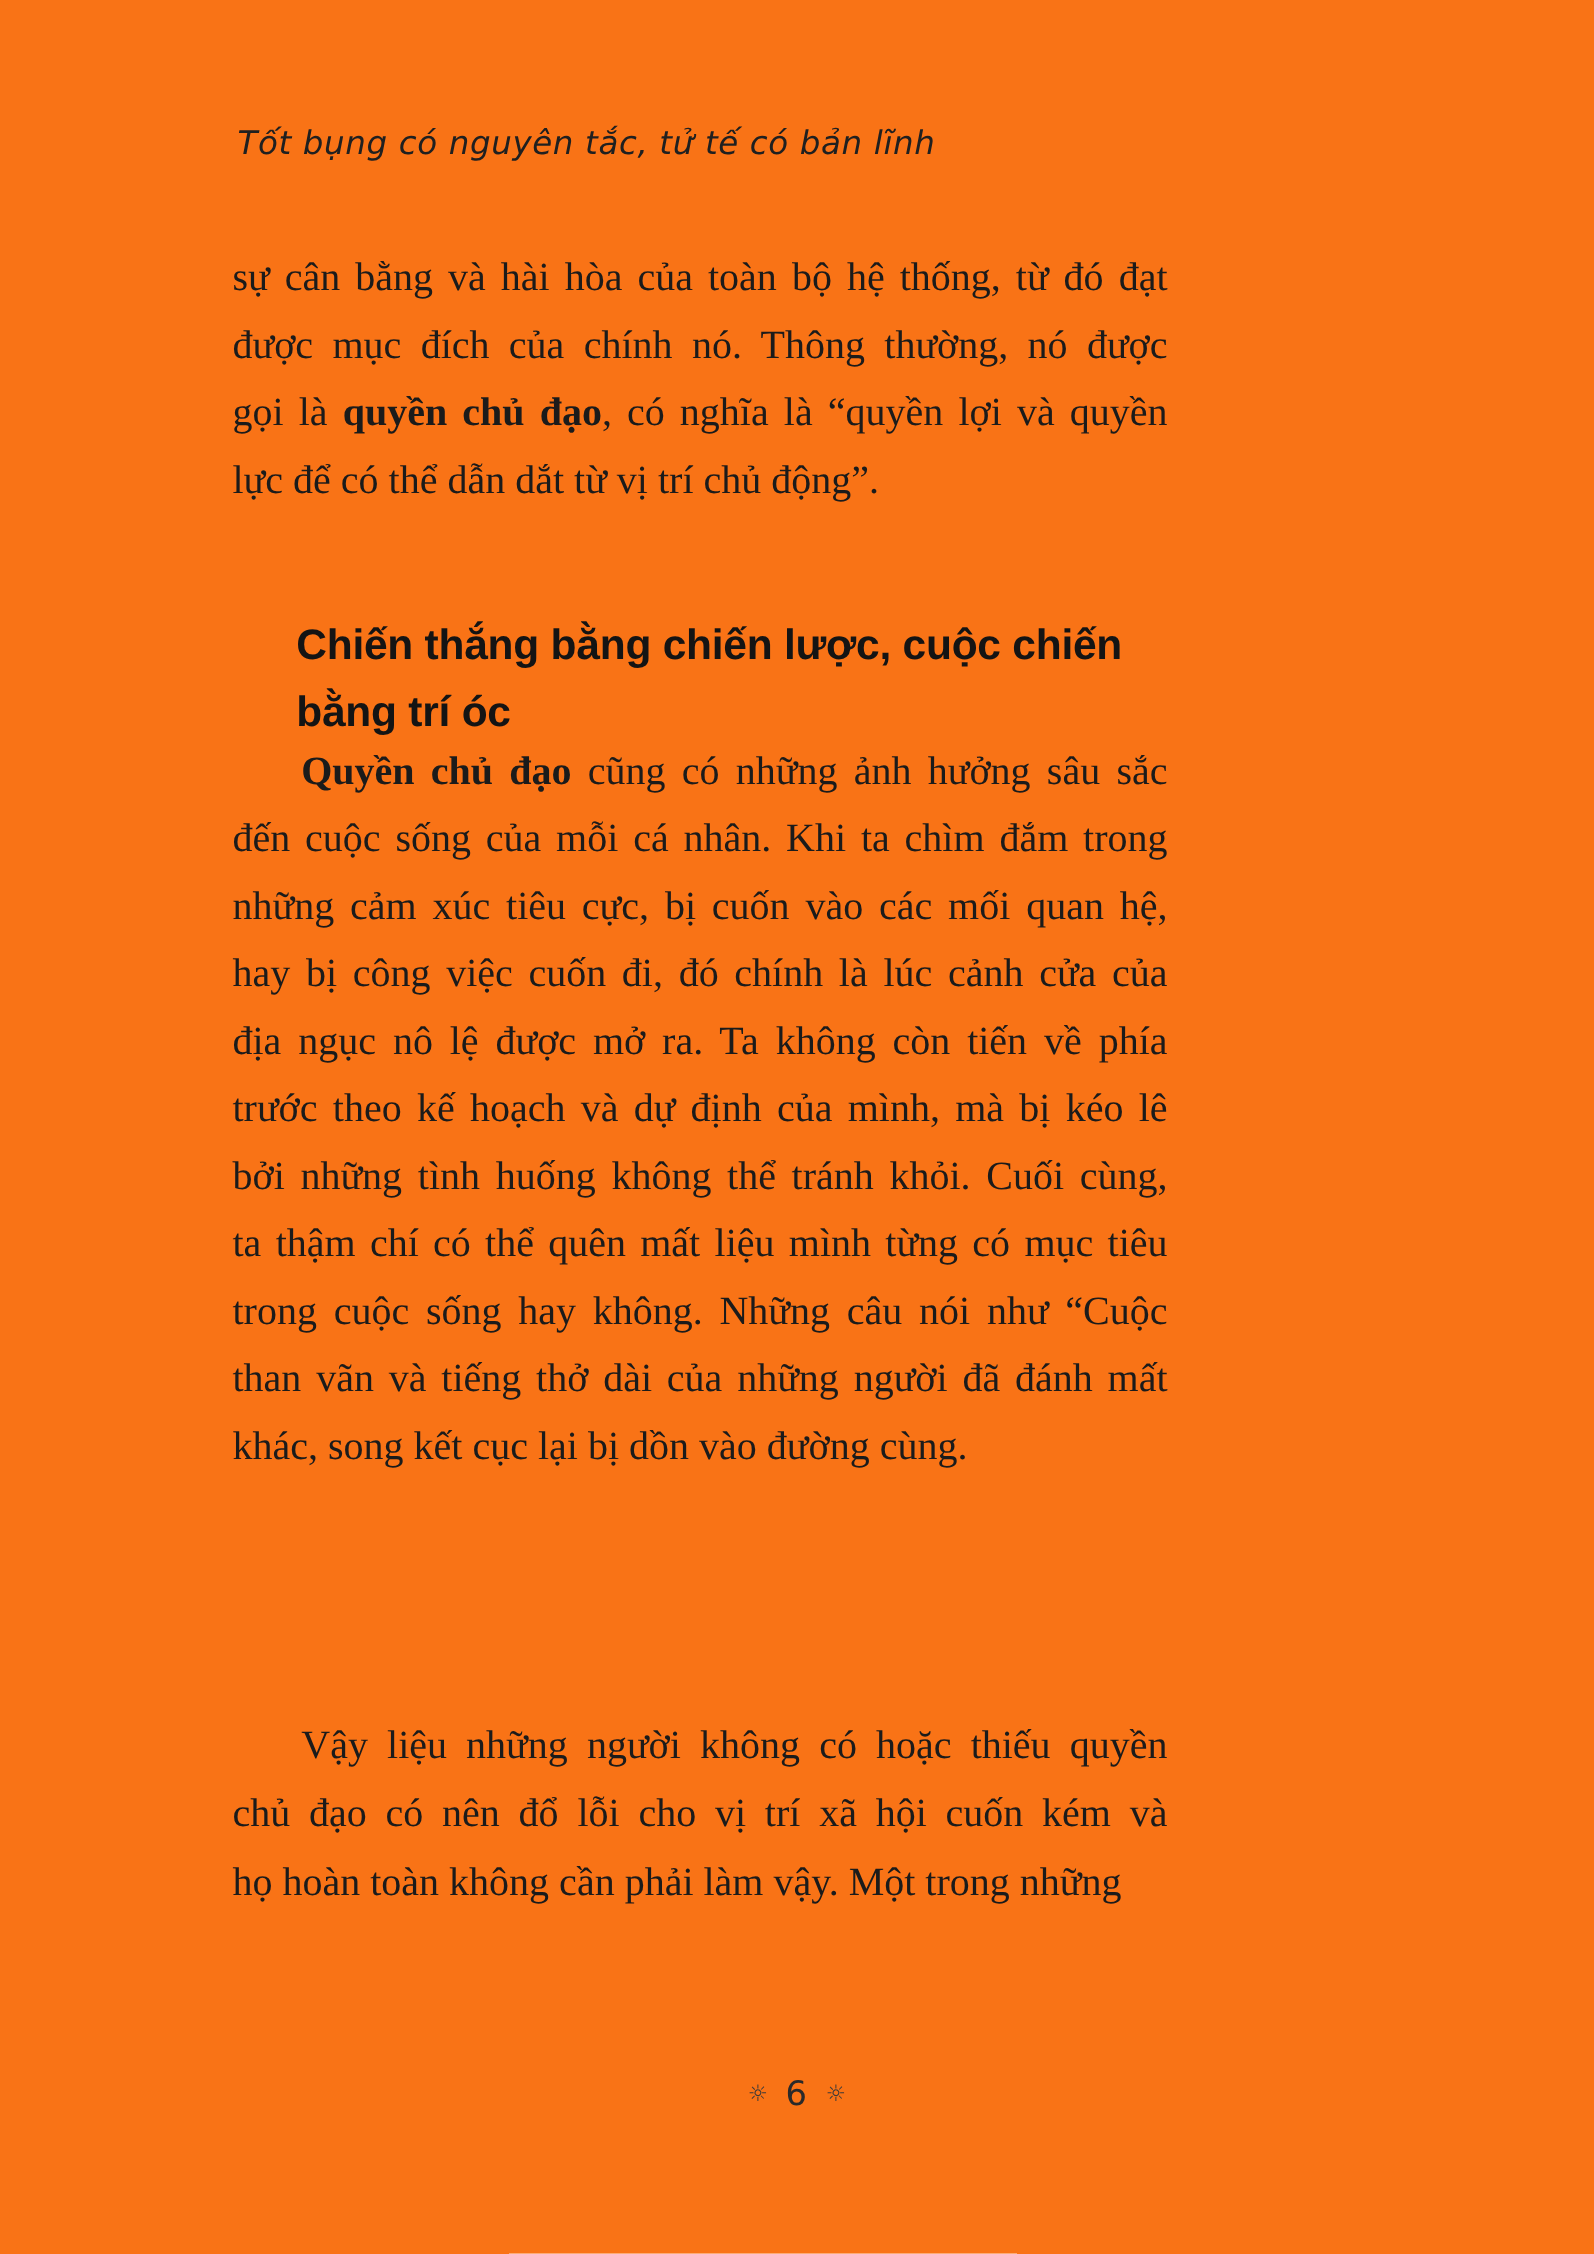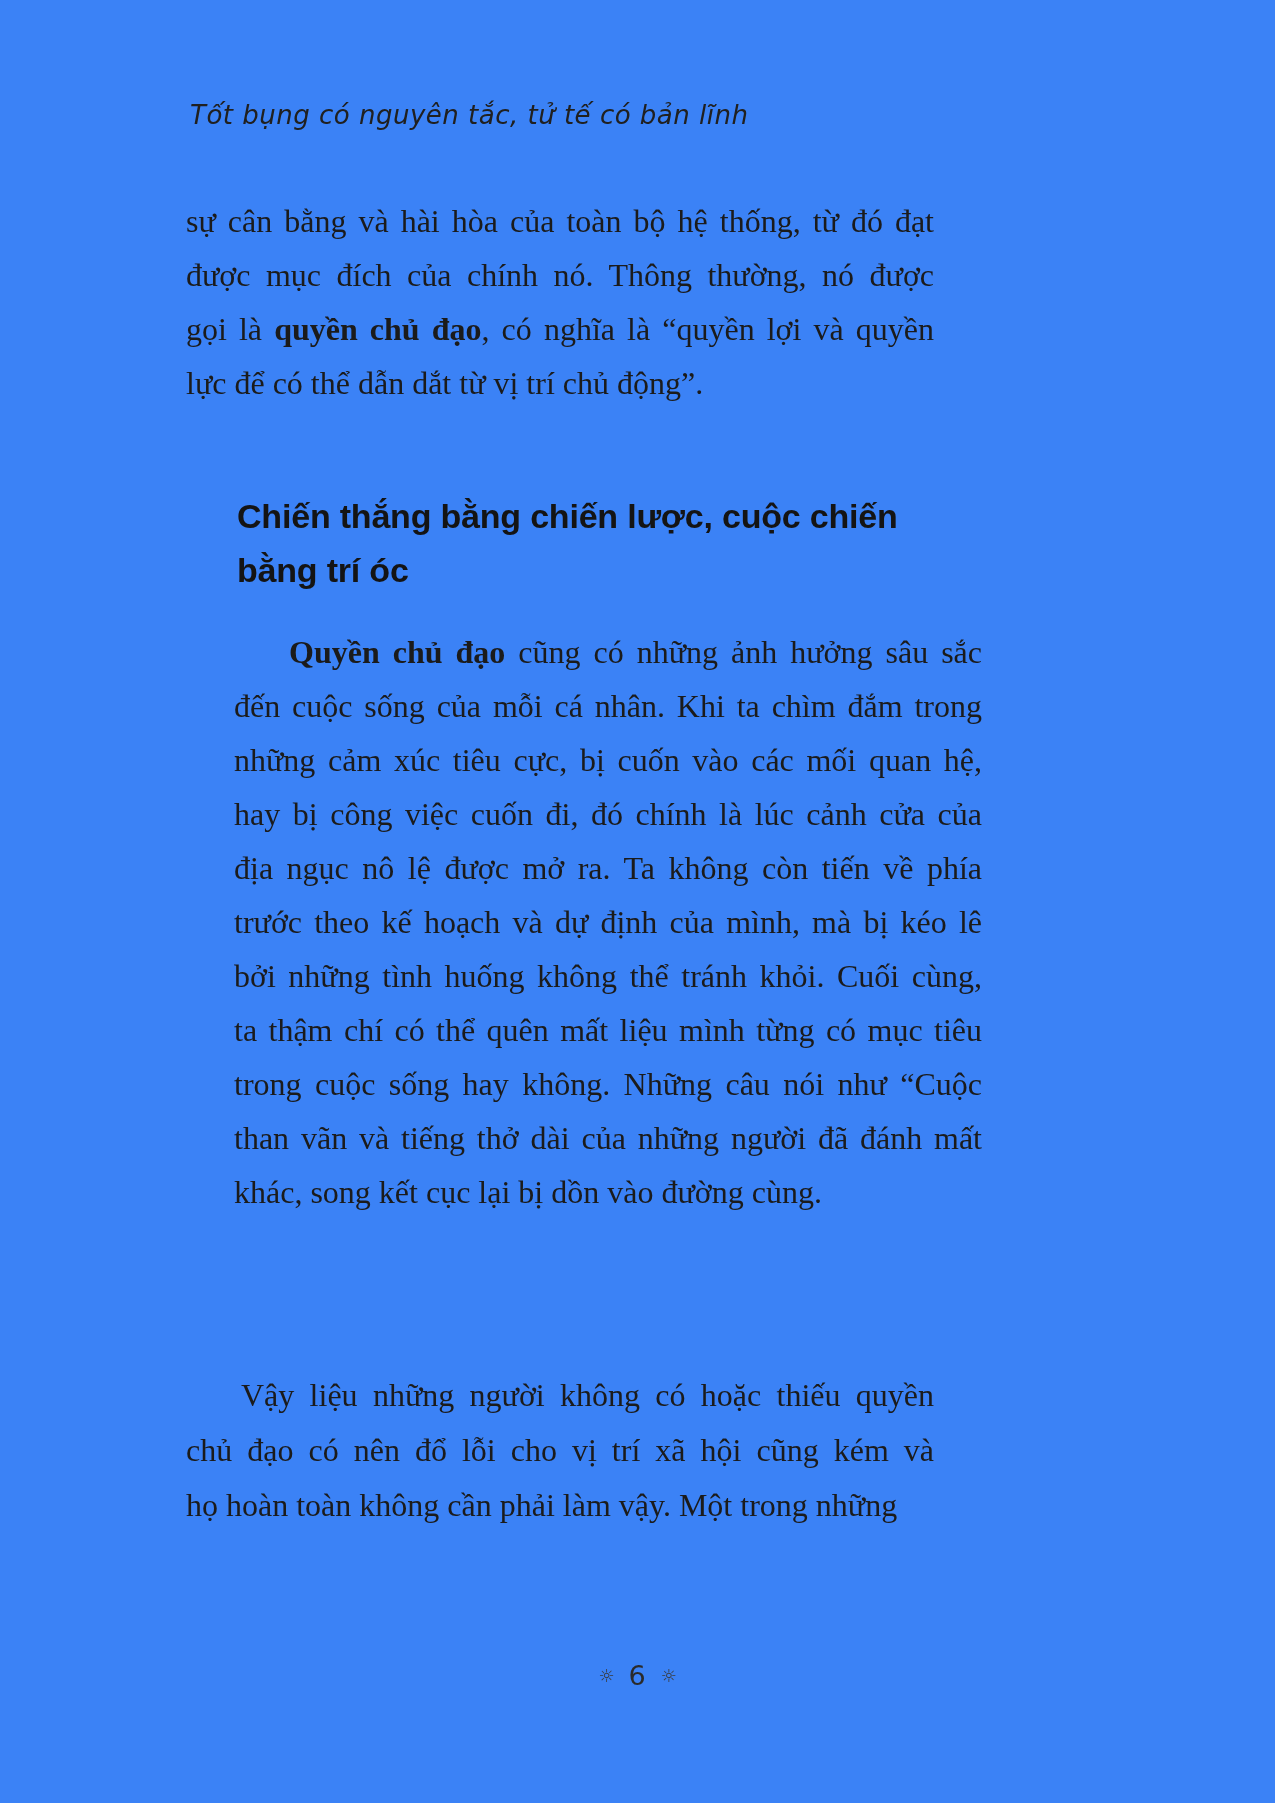--- a/index.html
+++ b/index.html
@@ -5,21 +5,21 @@
 <style>
   html, body {
     margin: 0;
     padding: 0;
     background: #ffffff;
   }
   .page {
     position: relative;
     width: 1275px;
     height: 1803px;
-    background: #3b82f6;
+    background: #f97316;
     color: #1b1b1b;
     font-family: "Liberation Serif", serif;
     overflow: hidden;
   }
   .running-header {
     position: absolute;
     left: 190px;
     top: 100px;
     font-family: "DejaVu Sans", sans-serif;
     font-style: italic;
@@ -30,21 +30,21 @@
   }
   .body-block {
     position: absolute;
     left: 186px;
     width: 748px;
     font-size: 32px;
     line-height: 54px;
     color: #1b1b1b;
   }
   .para-1 { top: 194px; }
-  .para-2 { top: 625px; margin-left: 48px; }
+  .para-2 { top: 589px; }
   .para-3 { top: 1368px; line-height: 55px; }
   .section-heading {
     position: absolute;
     left: 237px;
     top: 489px;
     width: 730px;
     margin: 0;
     font-family: "Liberation Sans", sans-serif;
     font-weight: 700;
     font-size: 34px;
@@ -112,21 +112,21 @@
       <div class="line"><span>trước theo kế hoạch và dự định của mình, mà bị kéo lê</span></div>
       <div class="line"><span>bởi những tình huống không thể tránh khỏi. Cuối cùng,</span></div>
       <div class="line"><span>ta thậm chí có thể quên mất liệu mình từng có mục tiêu</span></div>
       <div class="line"><span>trong cuộc sống hay không. Những câu nói như “Cuộc</span></div>
       <div class="line"><span>than vãn và tiếng thở dài của những người đã đánh mất</span></div>
       <div class="line last"><span>khác, song kết cục lại bị dồn vào đường cùng.</span></div>
     </div>
 
   <div class="body-block para-3">
       <div class="line indent"><span>Vậy liệu những người không có hoặc thiếu quyền</span></div>
-      <div class="line"><span>chủ đạo có nên đổ lỗi cho vị trí xã hội cũng kém và</span></div>
+      <div class="line"><span>chủ đạo có nên đổ lỗi cho vị trí xã hội cuốn kém và</span></div>
       <div class="line last"><span>họ hoàn toàn không cần phải làm vậy. Một trong những</span></div>
     </div>
 
   <div class="page-footer">
     <span class="ornament">☼</span><span class="page-number">6</span><span class="ornament">☼</span>
   </div>
 
 </div>
 
 </body></html>

